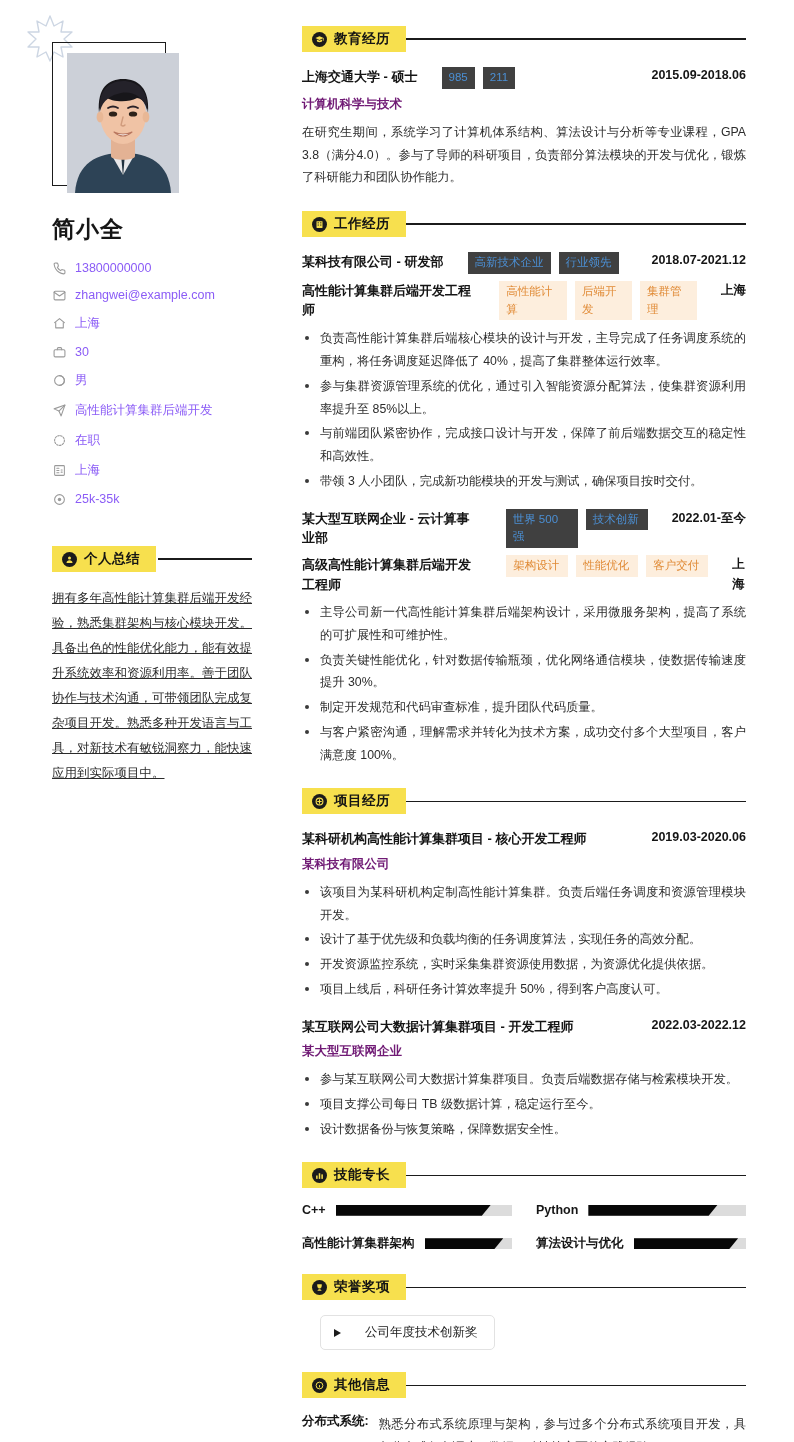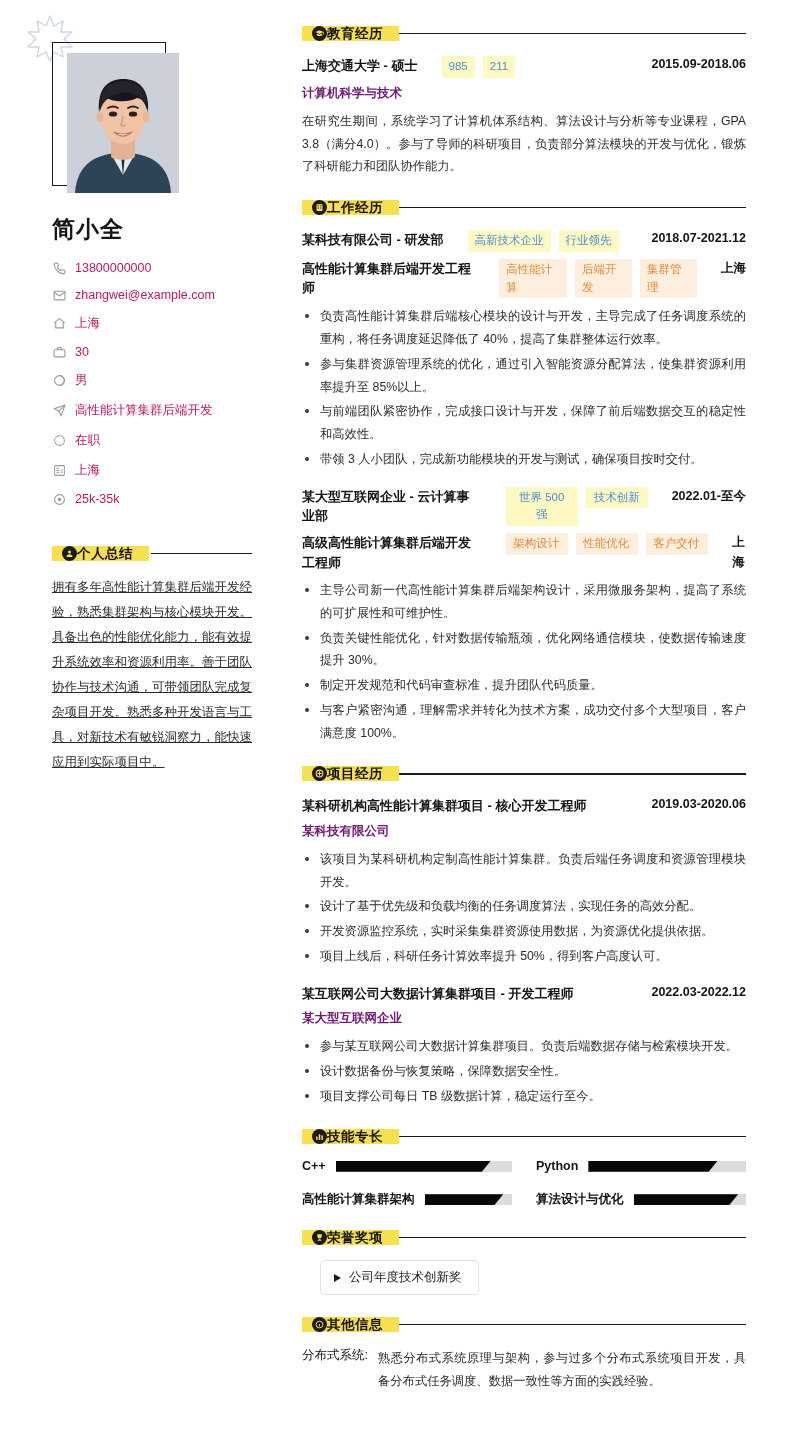--- a/index.html
+++ b/index.html
@@ -55,42 +55,43 @@
     letter-spacing: 1px;
     color: #161616;
   }
   .contact-list { margin-left: 24px; }
   .contact-row {
     display: flex;
     align-items: center;
     gap: 9px;
     margin-bottom: 13px;
     font-size: 12.5px;
-    color: #be185d;
+    color: #8b5cf6;
   }
   .contact-row .ico {
     width: 14px; height: 14px;
     flex: 0 0 14px;
     display: flex; align-items: center; justify-content: center;
     color: #9a9a9a;
   }
   .contact-row .ico svg { display: block; }
 
   
   .sec-head {
     display: flex;
     align-items: center;
     margin-bottom: 16px;
   }
   .sec-chip {
     display: inline-flex;
     align-items: center;
+    gap: 7px;
     background: #f7e04e;
     padding: 5px 16px 5px 10px;
-    height: 15px;
+    height: 26px;
   }
   .sec-chip .badge {
     width: 15px; height: 15px;
     border-radius: 50%;
     background: #1b1b1b;
     display: flex; align-items: center; justify-content: center;
     flex: 0 0 15px;
   }
   .sec-chip .badge svg { display: block; }
   .sec-title {
@@ -141,21 +142,21 @@
     line-height: 1.5;
   }
   .entry-title.narrow { max-width: 185px; }
   .tag-group { display: flex; gap: 8px; align-items: flex-start; }
   .tag {
     font-size: 11.5px;
     padding: 2px 7px;
     line-height: 1.55;
     white-space: normal;
   }
-  .tag.blue { background: #fef9c3; color: #4b8fd4; text-align: center; }
+  .tag.blue { background: #404040; color: #4b8fd4; }
   .tag.orange { background: #fdeedd; color: #e08a35; }
   .tag.w1 { width: 72px; }
   .tag.w2 { width: 62px; }
   .date {
     margin-left: auto;
     font-size: 12.5px;
     font-weight: bold;
     color: #151515;
     white-space: nowrap;
     padding-top: 1px;
@@ -216,38 +217,38 @@
     position: absolute;
     left: 0; top: 0; bottom: 0;
     background: #070707;
     clip-path: polygon(0 0, 100% 0, calc(100% - 9px) 100%, 0 100%);
   }
 
   
   .honor-pill {
     display: inline-flex;
     align-items: center;
-    gap: 8px;
+    gap: 24px;
     border: 1px solid #e2e2e2;
     border-radius: 5px;
     padding: 8px 16px 8px 13px;
     font-size: 12.5px;
     color: #222;
     background: #fff;
   }
   .honor-pill .tri {
     width: 0; height: 0;
     border-left: 7px solid #1b1b1b;
     border-top: 4.5px solid transparent;
     border-bottom: 4.5px solid transparent;
   }
 
   
   .other-row { display: flex; gap: 10px; align-items: flex-start; }
-  .other-label { font-size: 12.5px; font-weight: normal; color: #151515; white-space: nowrap; padding-top: 0px; }
+  .other-label { font-size: 12.5px; font-weight: bold; color: #151515; white-space: nowrap; padding-top: 0px; }
   .other-text { font-size: 12.3px; line-height: 1.85; color: #2c2c2c; text-align: justify; }
 </style>
 </head>
 <body>
 
 <div class="page">
 
   <aside class="sidebar">
 
     <div class="avatar-wrap">
@@ -525,22 +526,22 @@
       </div>
 
       <div class="entry">
         <div class="entry-line">
           <span class="entry-title">某互联网公司大数据计算集群项目 - 开发工程师</span>
           <span class="date">2022.03-2022.12</span>
         </div>
         <div class="sub-line">某大型互联网企业</div>
         <ul class="bullets">
           <li>参与某互联网公司大数据计算集群项目。负责后端数据存储与检索模块开发。</li>
+          <li>项目支撑公司每日 TB 级数据计算，稳定运行至今。</li>
           <li>设计数据备份与恢复策略，保障数据安全性。</li>
-          <li>项目支撑公司每日 TB 级数据计算，稳定运行至今。</li>
         </ul>
       </div>
     </section>
 
     <section class="section">
       <div class="sec-head">
         <span class="sec-chip">
           <span class="badge">
             <svg width="9" height="9" viewBox="0 0 24 24" fill="#f7e04e">
                 <rect x="3" y="12" width="4" height="9"></rect>

